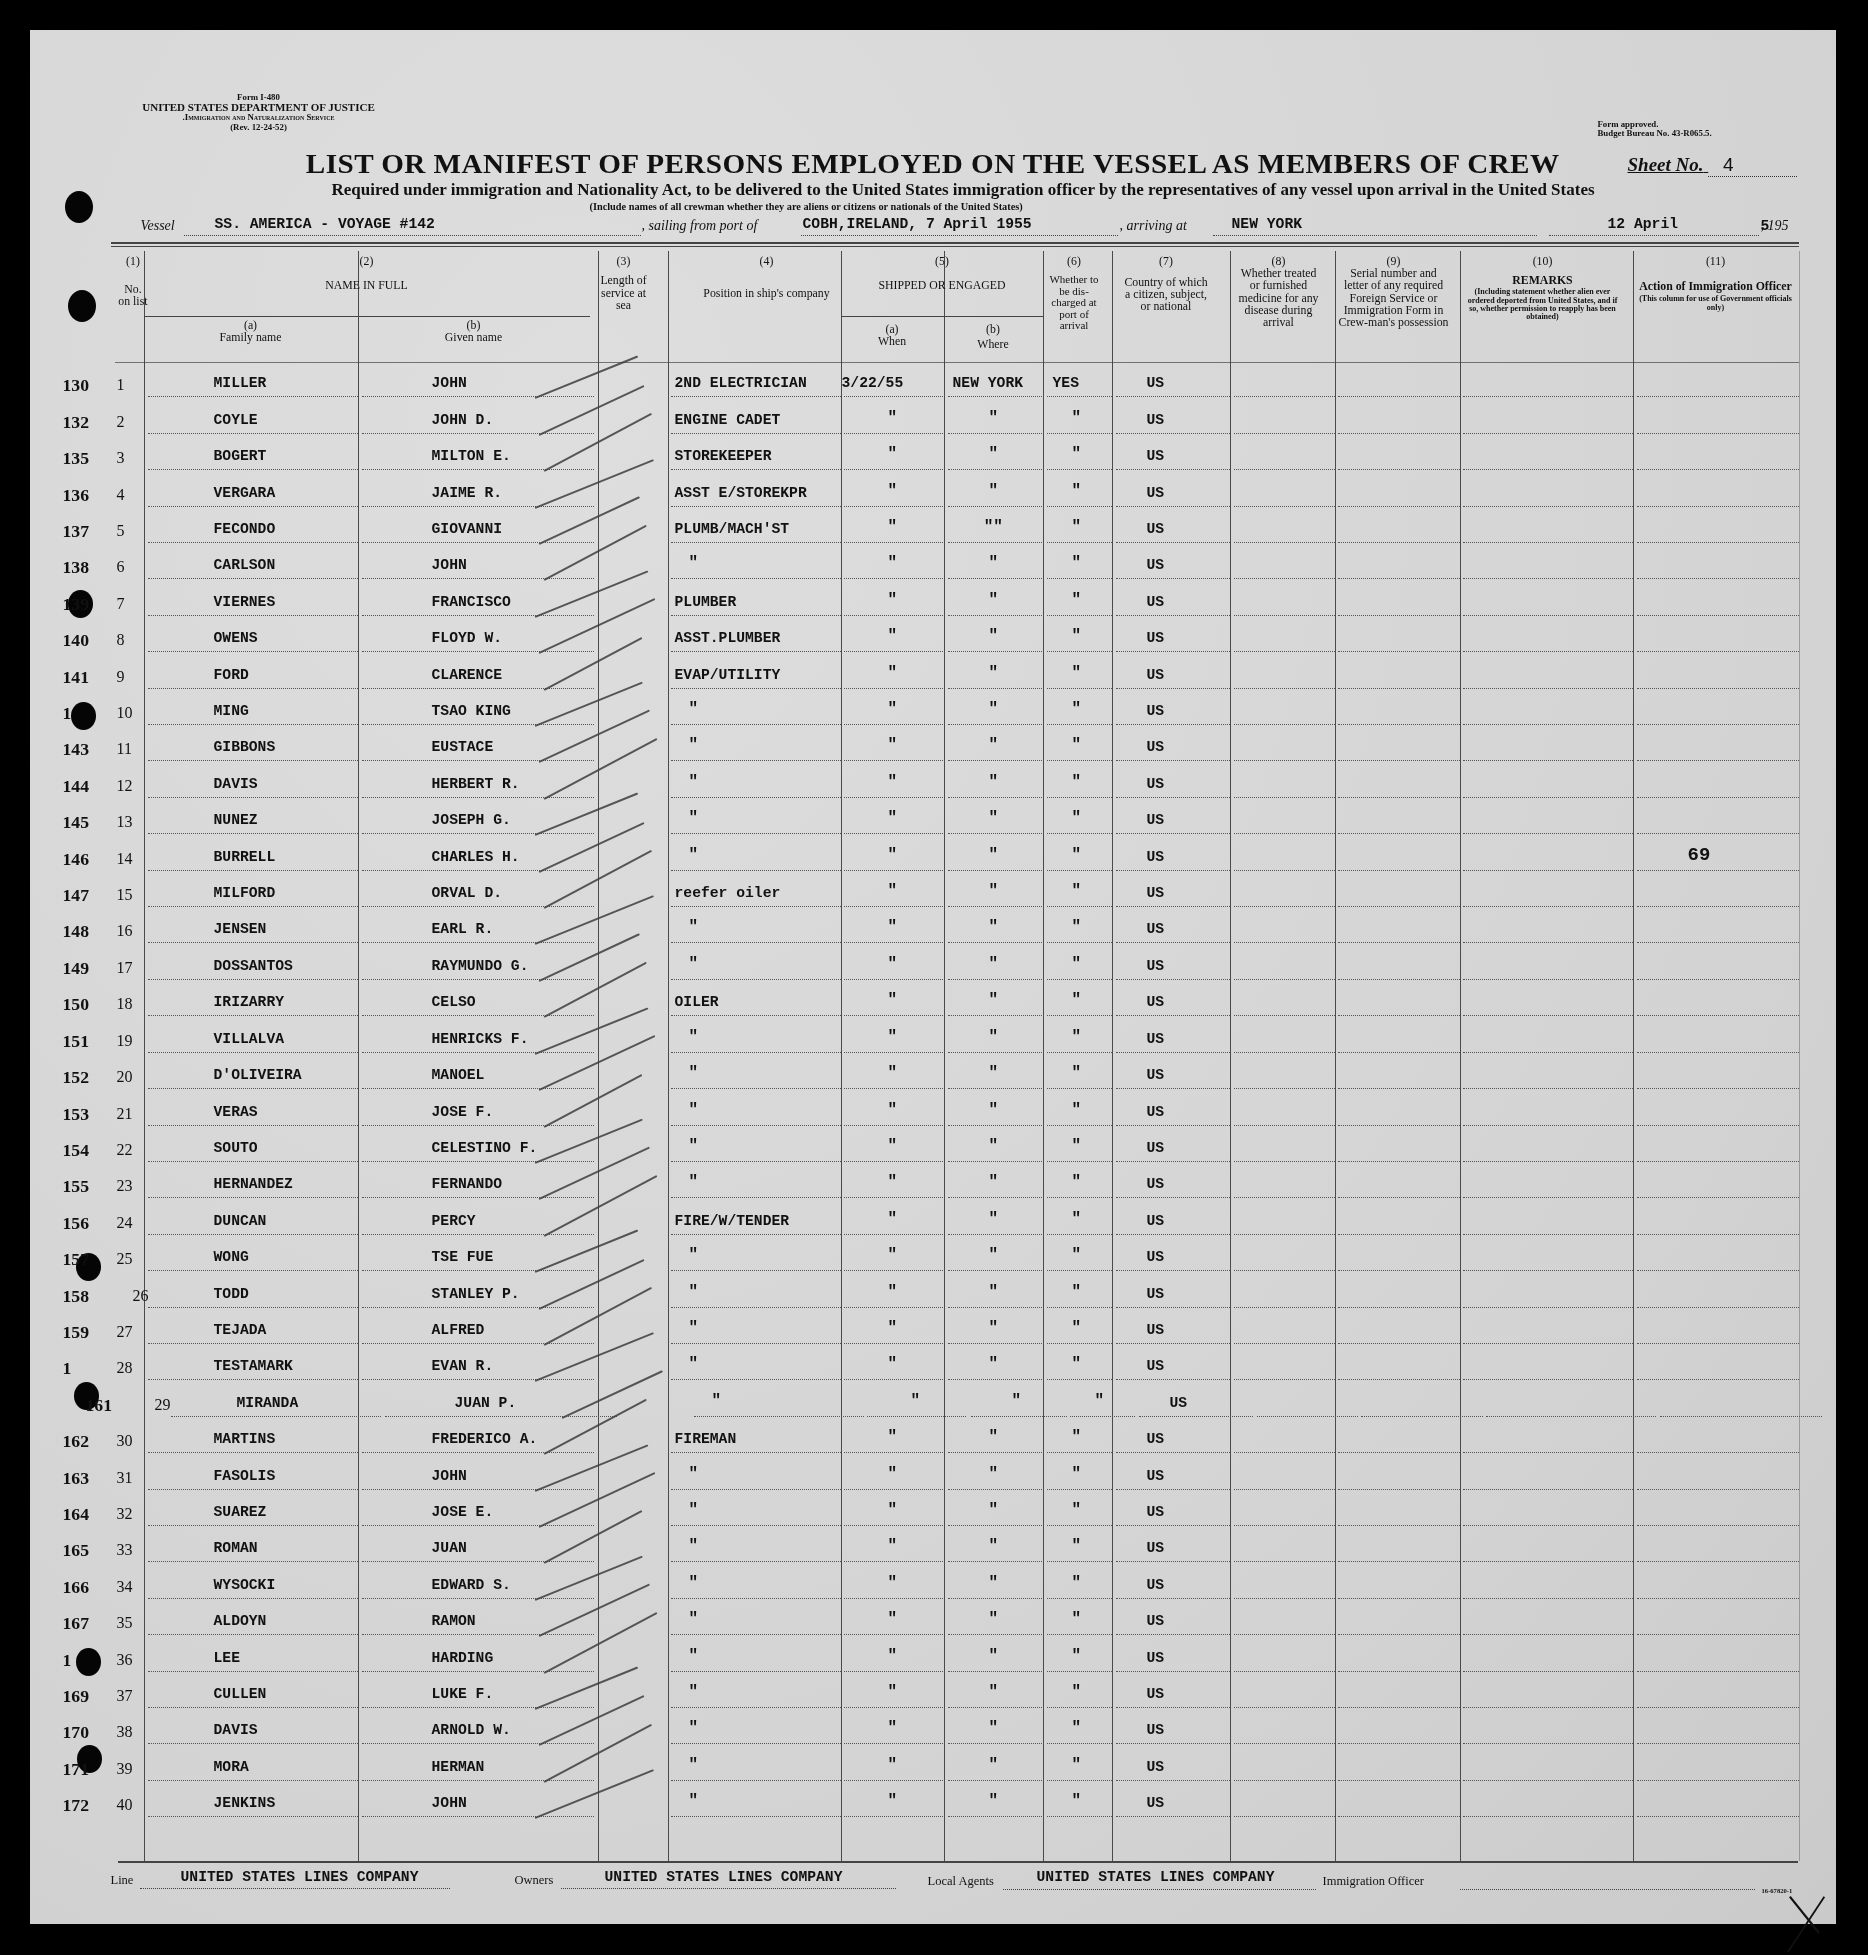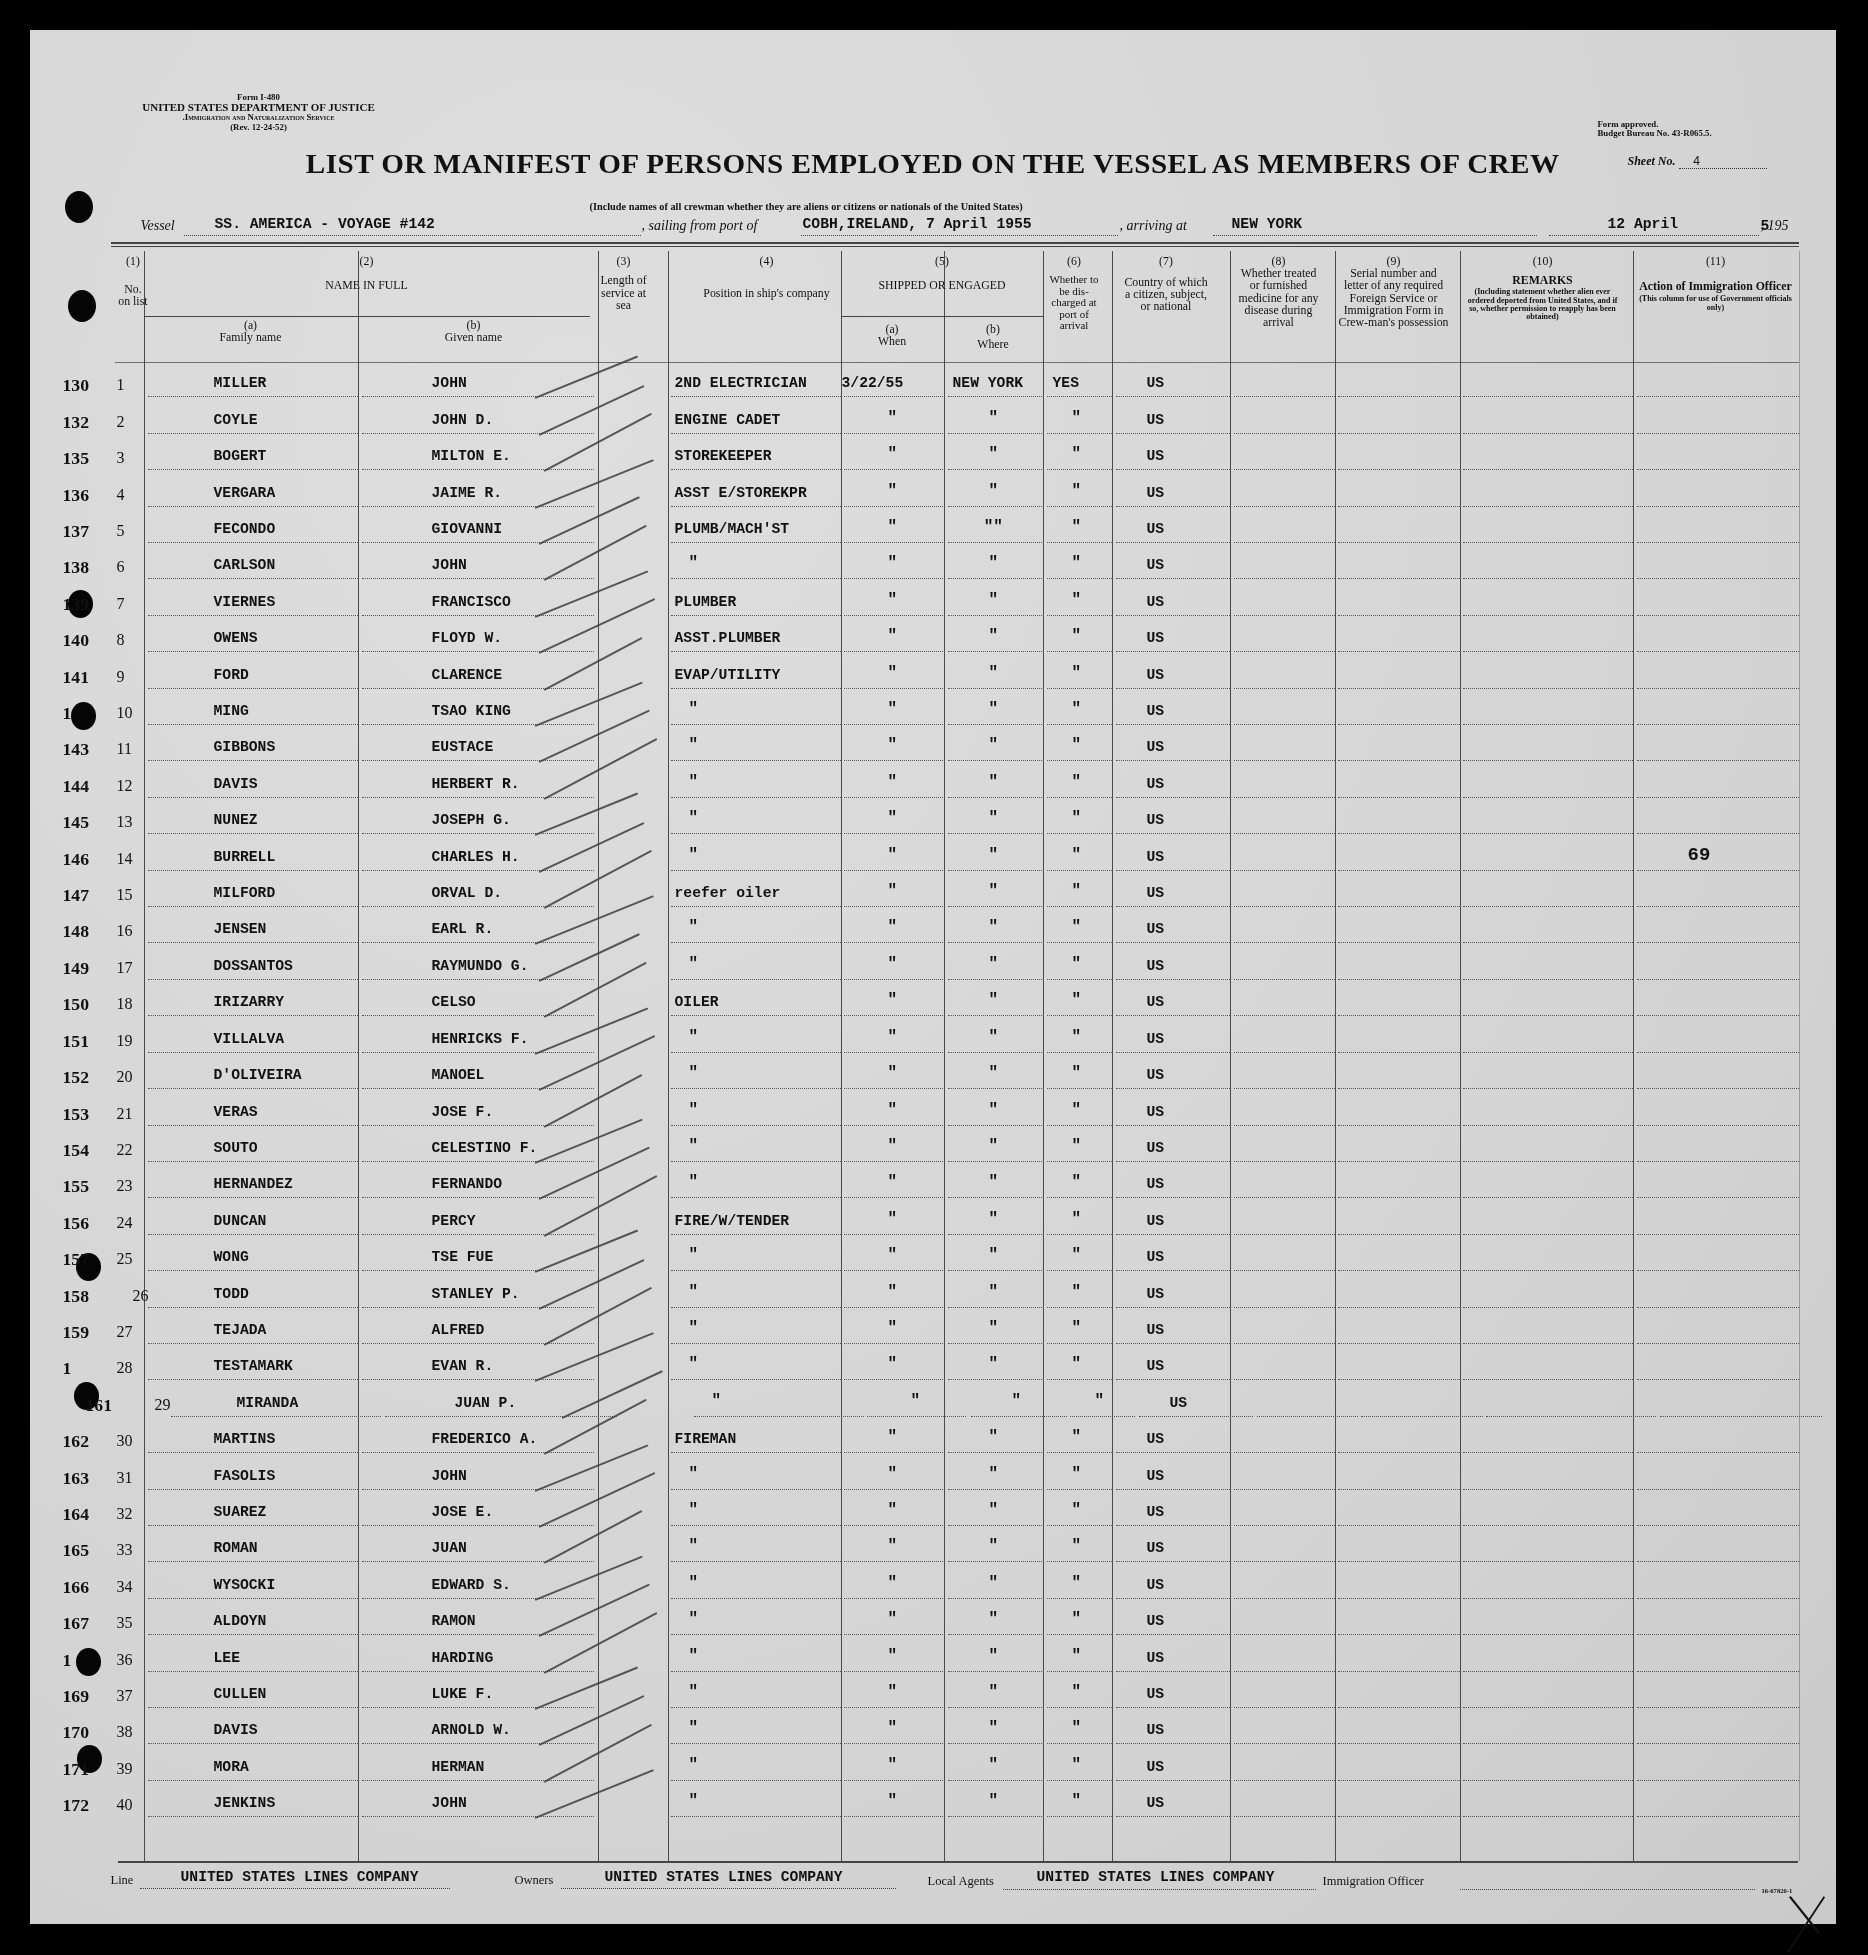--- a/index.html
+++ b/index.html
@@ -18,21 +18,21 @@
   .form-block { left: 74px; top: 63px; width: 310px; text-align: center; font-weight: bold; line-height: 1.05; }
   .form-block .f1 { font-size: 8.8px; }
   .form-block .f2 { font-size: 11px; }
   .form-block .f3 { font-size: 8.8px; font-variant: small-caps; }
   .form-block .f4 { font-size: 8.8px; }
   .approved { left: 1568px; top: 90px; font-size: 8.8px; font-weight: bold; line-height: 1.05; }
   .title {
     left: 103px; top: 119px; width: 1481px; text-align: center;
     font-size: 27px; font-weight: bold; letter-spacing: 0.4px; transform: scaleX(1.08); transform-origin: left;
   }
-  .sheet { left: 1598px; top: 124px; font-size: 12px; font-style: italic; font-weight: bold; }
+  .sheet { left: 1598px; top: 124px; font-size: 19px; font-style: italic; font-weight: bold; text-decoration: underline; }
   .sheet .val { display: inline-block; min-width: 74px; border-bottom: 1.5px dotted #333; text-align: left; padding-left: 14.7px; font-family: "Liberation Sans", sans-serif; font-style: normal; font-weight: normal; }
   .subtitle { left: 100px; top: 150px; width: 1667px; text-align: center; font-size: 17px; font-weight: bold; }
   .include { left: 560px; top: 171px; font-size: 10.3px; font-weight: bold; }
   .vessel-line { left: 111px; top: 186px; width: 1658px; height: 22px; font-size: 14px; font-style: italic; }
   .vessel-line span { position: absolute; white-space: nowrap; }
   .tw { font-family: "Liberation Mono", monospace; font-style: normal; font-weight: bold; font-size: 14.7px; }
   .dotline { position: absolute; border-bottom: 1.5px dotted #444; height: 0; }
   .hr { position: absolute; height: 2.2px; background: #444; }
   .vline { position: absolute; width: 1.5px; background: #4a4a4a; }
   .hdr { position: absolute; text-align: center; font-size: 11.8px; line-height: 1.05; }
@@ -73,20 +73,21 @@
   <div class="abs approved">
     <div>Form approved.</div>
     <div>Budget Bureau No. 43-R065.5.</div>
   </div>
 
   <div class="abs title">LIST OR MANIFEST OF PERSONS EMPLOYED ON THE VESSEL AS MEMBERS OF CREW</div>
   <div class="abs sheet">
     <span>Sheet No.</span>
     <span class="val">4</span>
   </div>
+  <div class="abs subtitle">Required under immigration and Nationality Act, to be delivered to the United States immigration officer by the representatives of any vessel upon arrival in the United States</div>
   <div class="abs include">(Include names of all crewman whether they are aliens or citizens or nationals of the United States)</div>
 
   <div class="abs vessel-line">
     <span style="left:0;top:2.9px">Vessel</span>
     <div class="dotline" style="left:43px;top:19px;width:457px"></div>
     <span class="tw" style="left:74px;top:0">SS. AMERICA  -   VOYAGE #142</span>
     <span style="left:501px;top:2.9px">, sailing from port of</span>
     <div class="dotline" style="left:660px;top:19px;width:317px"></div>
     <span class="tw" style="left:662px;top:0">COBH,IRELAND, 7 April 1955</span>
     <span style="left:979px;top:2.9px">, arriving at</span>

